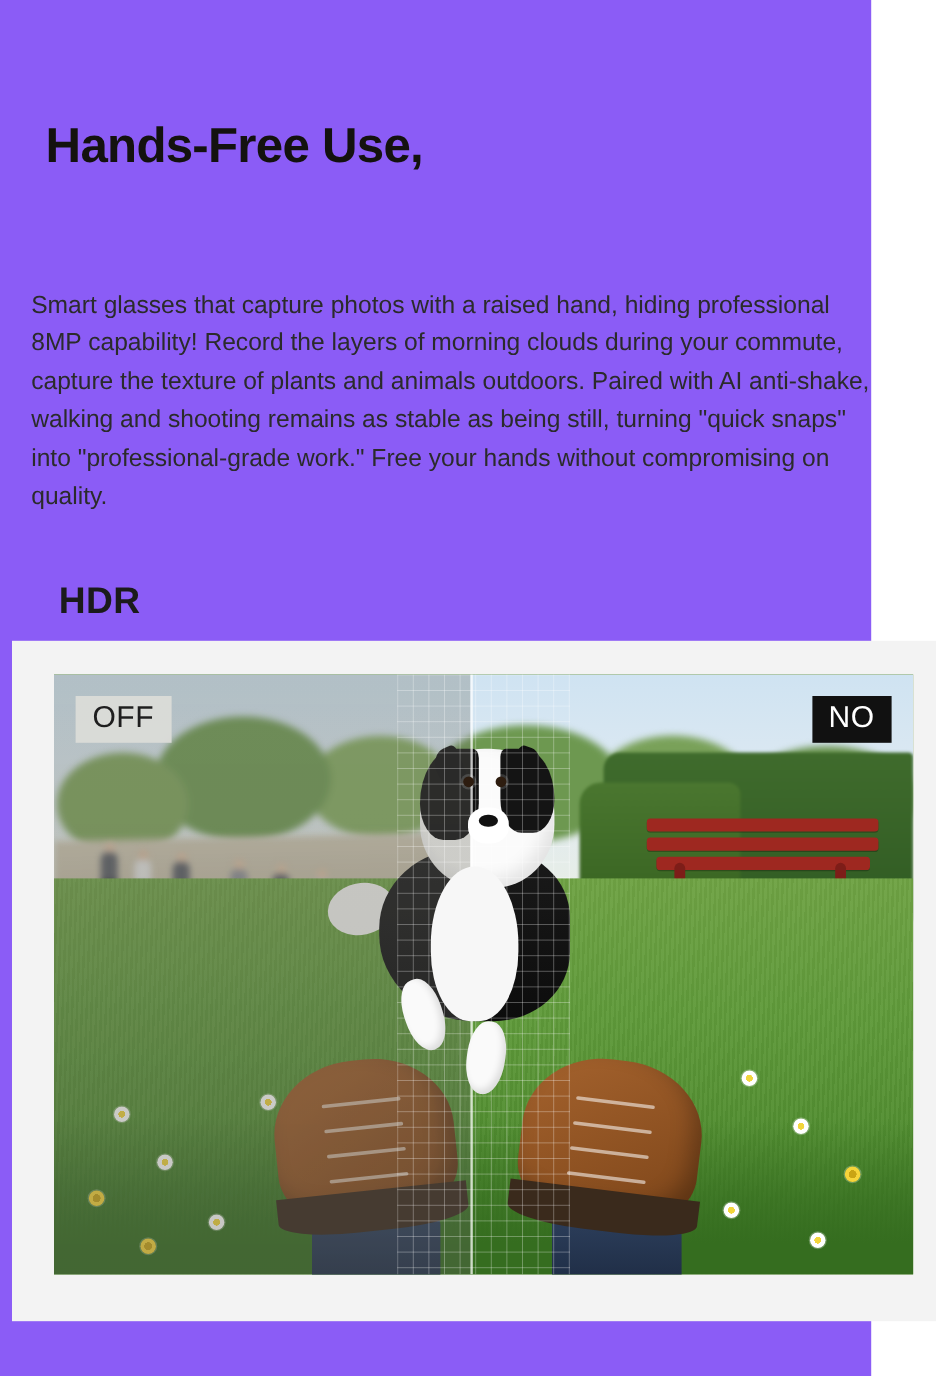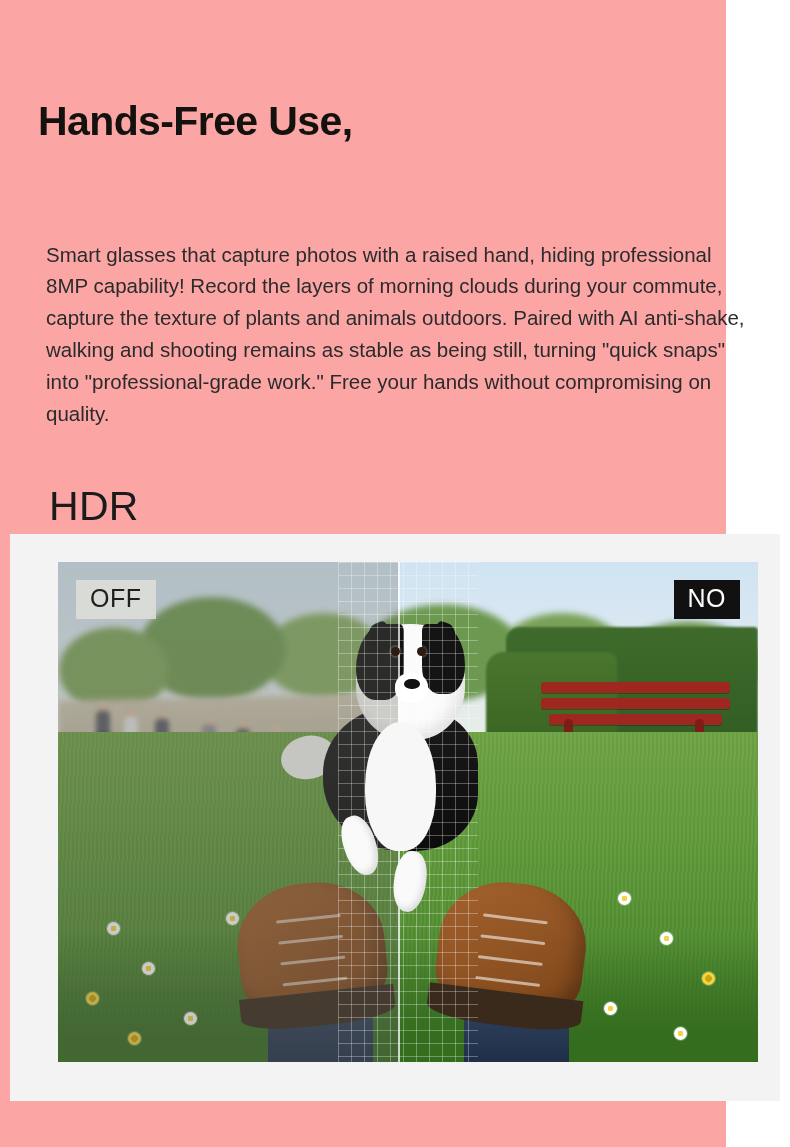--- a/index.html
+++ b/index.html
@@ -11,72 +11,73 @@
     height: 1147px;
     background: #ffffff;
     font-family: "Liberation Sans", sans-serif;
     color: #1a1a1a;
     overflow: hidden;
   }
   .page {
     position: relative;
     width: 726px;
     height: 1147px;
-    background: #fca5a5;
+    background: #8b5cf6;
   }
   .headline {
     position: absolute;
     left: 38px;
     top: 66px;
     width: 700px;
     font-size: 41px;
     line-height: 1.38;
     font-weight: 800;
     letter-spacing: -0.6px;
     color: #14120f;
   }
   .headline .line {
     display: block;
     white-space: nowrap;
   }
   .body-copy {
     position: absolute;
-    left: 46px;
+    left: 26px;
     top: 218px;
     width: 706px;
     font-size: 20.5px;
     line-height: 1.56;
     color: #2b2b2b;
     font-weight: 400;
   }
   .hdr-label {
     position: absolute;
     left: 49px;
     top: 483px;
-    font-size: 41px;
-    font-weight: 400;
+    font-size: 31px;
+    font-weight: 700;
     color: #1b1b1b;
     letter-spacing: 0.3px;
   }
   .figure-band {
     position: absolute;
     left: 10px;
     top: 534px;
     width: 770px;
     height: 567px;
     background: #f3f3f3;
   }
   .photo {
     position: absolute;
-    left: 58px;
+    left: 45px;
     top: 562px;
     width: 700px;
     height: 500px;
     overflow: hidden;
     background: #6f9a4a;
+    padding-left: 16px;
   }
   
   .sky {
     position: absolute;
     left: 0; top: 0;
     width: 100%;
     height: 36%;
     background: linear-gradient(#cfe3f2 0%, #dfeaf2 55%, #e8eee6 100%);
   }
   .treeline {

